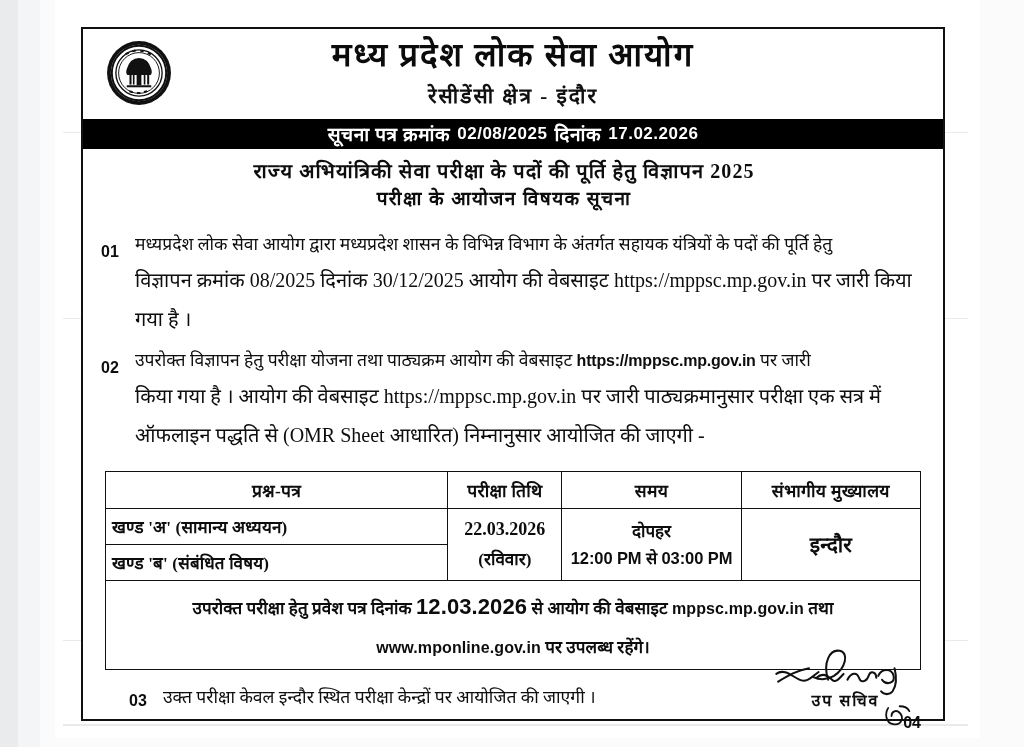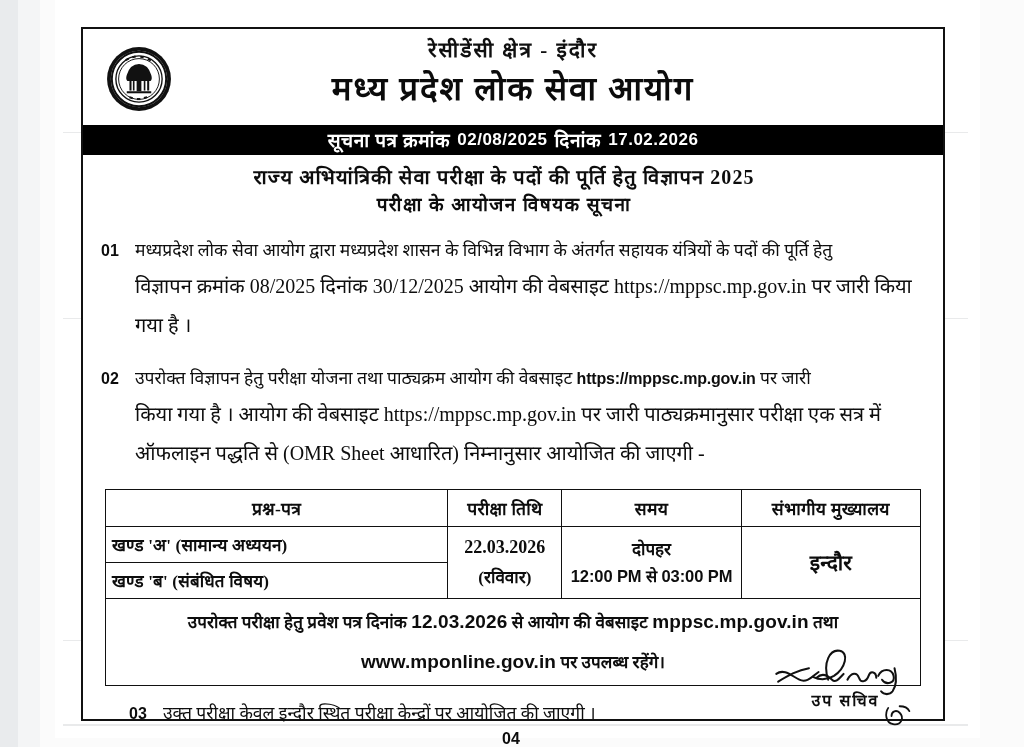--- a/index.html
+++ b/index.html
@@ -118,21 +118,21 @@
     font-size: 19px;
     font-weight: 700;
     letter-spacing: 1.4px;
     line-height: 1.4;
     margin-top: 2px;
   }
 
   
   .clause {
     display: flex;
-    align-items: center;
+    align-items: flex-end;
     padding: 0 22px 0 18px;
     margin-top: 12px;
   }
   .clause-num {
     flex: 0 0 34px;
     font-family: "Liberation Sans", "DejaVu Sans", sans-serif;
     font-size: 16px;
     font-weight: 700;
     color: #0d0d0d;
     padding-top: 2px;
@@ -151,21 +151,21 @@
     font-weight: 700;
     letter-spacing: -0.2px;
   }
   .clause-tail {
     padding: 0 22px 0 52px;
     font-family: "Liberation Serif", "DejaVu Serif", serif;
     font-size: 20px;
     line-height: 1.95;
     color: #0d0d0d;
   }
-  .clause-compact { margin-top: 16px; }
+  .clause-compact { margin-top: 4px; }
 
   
   #schedule-wrap {
     margin: 16px 22px 0 22px;
   }
   table.schedule {
     width: 100%;
     border-collapse: collapse;
     table-layout: fixed;
   }
@@ -225,26 +225,26 @@
   td.note-cell {
     text-align: center;
     padding: 9px 10px 11px 10px;
     font-size: 17px;
     font-weight: 700;
     line-height: 2.1;
     letter-spacing: 0.1px;
   }
   td.note-cell .url {
     font-family: "Liberation Sans", "DejaVu Sans", sans-serif;
-    font-size: 19px;
+    font-size: 16px;
     font-weight: 700;
   }
   td.note-cell .dnum {
     font-family: "Liberation Sans", "DejaVu Sans", sans-serif;
-    font-size: 19px;
+    font-size: 22px;
     font-weight: 700;
   }
 
   
   #signature-block {
     position: absolute;
     right: 10px;
     bottom: 8px;
     width: 175px;
     text-align: center;
@@ -326,22 +326,22 @@
             </g>
             <g fill="#111">
               <rect x="36" y="76" width="5" height="3" transform="rotate(16 38 77)"></rect>
               <rect x="47" y="78" width="5" height="3"></rect>
               <rect x="57" y="76" width="5" height="3" transform="rotate(-16 59 77)"></rect>
             </g>
           </g>
         </svg>
       </div>
 
+      <div id="org-title">मध्य प्रदेश लोक सेवा आयोग</div>
       <div id="org-subtitle">रेसीडेंसी क्षेत्र - इंदौर</div>
-      <div id="org-title">मध्य प्रदेश लोक सेवा आयोग</div>
     </div>
 
     <div id="notice-bar">
       <span>सूचना पत्र क्रमांक</span>
       <span class="num">02/08/2025</span>
       <span>दिनांक</span>
       <span class="num">17.02.2026</span>
     </div>
 
     <div id="headline-wrap">

